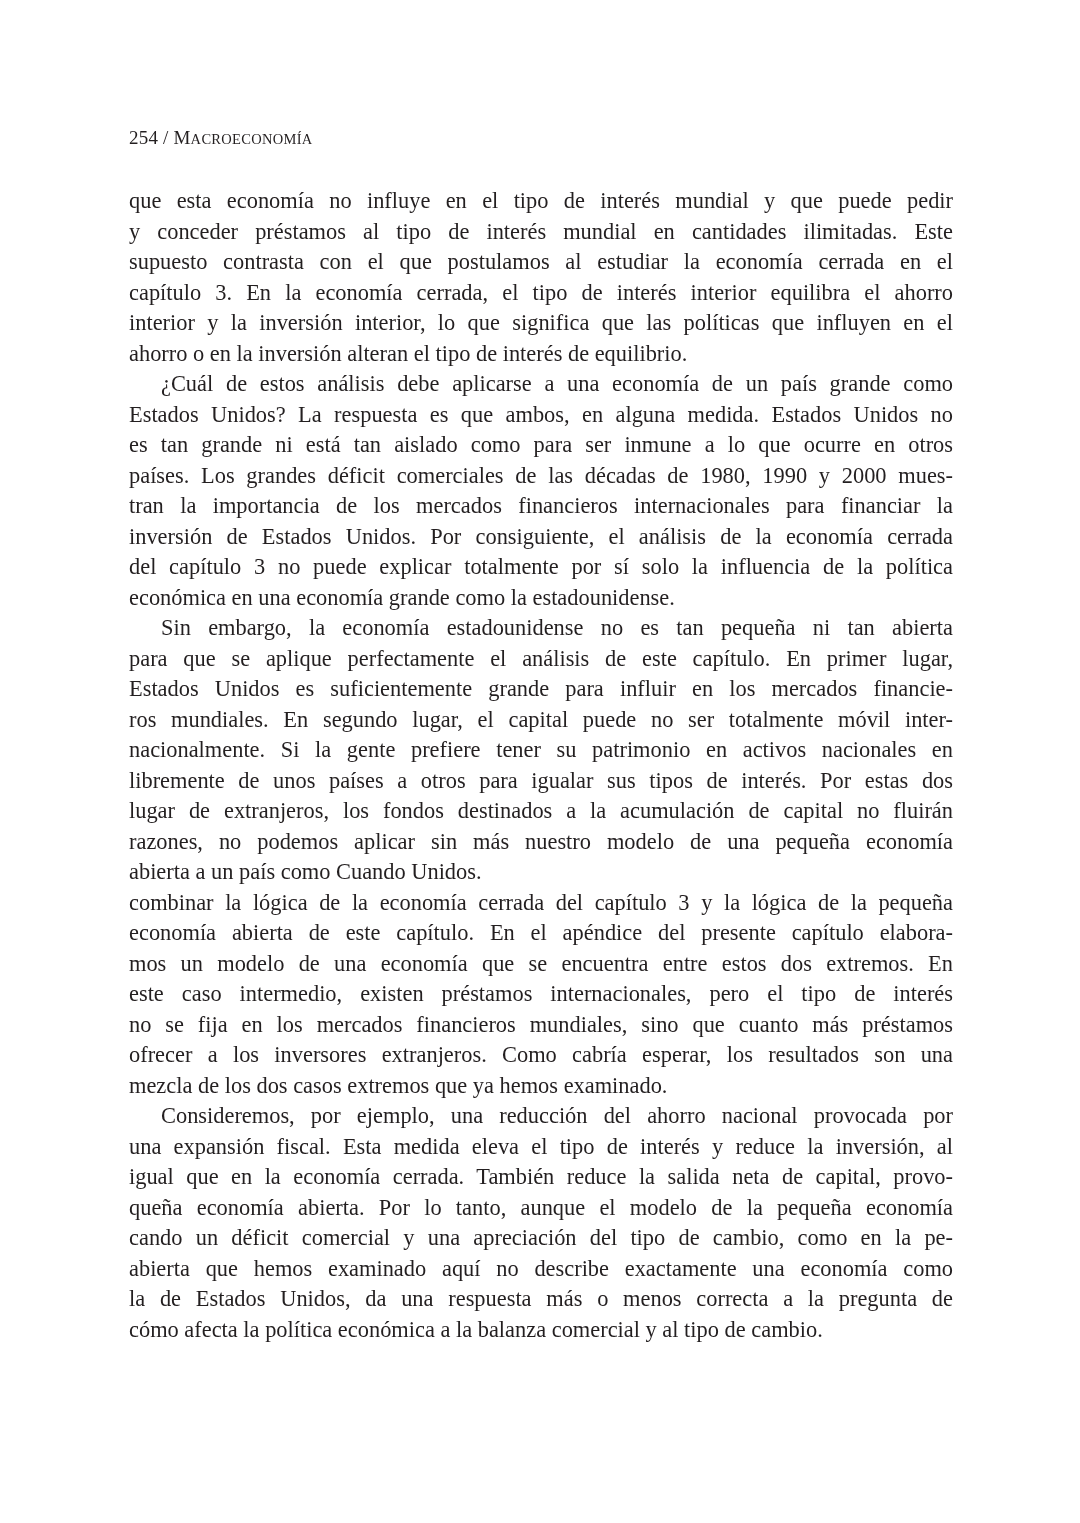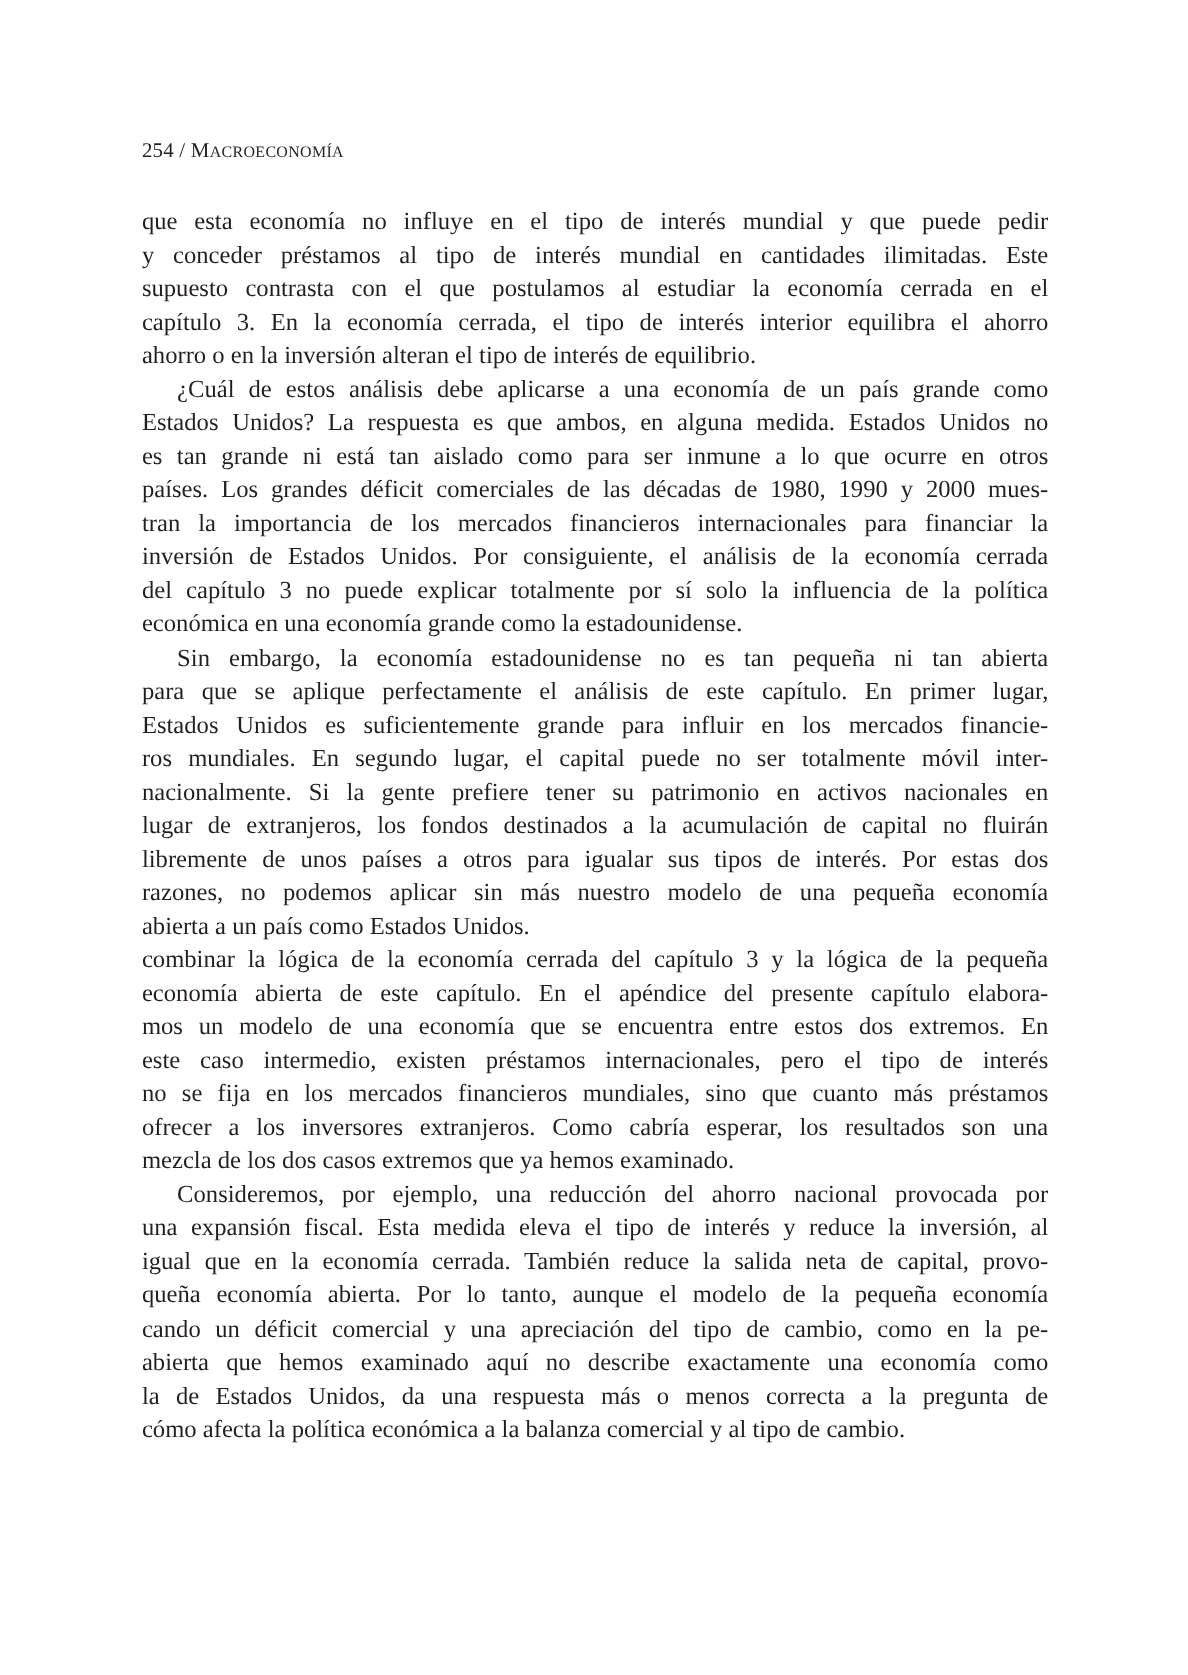--- a/index.html
+++ b/index.html
@@ -64,44 +64,45 @@
     <span>254</span><span> / </span><span class="sc-big">M</span><span class="sc-small">acroeconomía</span>
   </div>
 
   <div class="body-text">
 
     <div class="paragraph">
       <div class="line">que esta economía no influye en el tipo de interés mundial y que puede pedir</div>
       <div class="line">y conceder préstamos al tipo de interés mundial en cantidades ilimitadas. Este</div>
       <div class="line">supuesto contrasta con el que postulamos al estudiar la economía cerrada en el</div>
       <div class="line">capítulo 3. En la economía cerrada, el tipo de interés interior equilibra el ahorro</div>
+      <div class="line">interior y la inversión interior, lo que significa que las políticas que influyen en el</div>
       <div class="line last">ahorro o en la inversión alteran el tipo de interés de equilibrio.</div>
     </div>
 
     <div class="paragraph">
       <div class="line indent">¿Cuál de estos análisis debe aplicarse a una economía de un país grande como</div>
       <div class="line">Estados Unidos? La respuesta es que ambos, en alguna medida. Estados Unidos no</div>
       <div class="line">es tan grande ni está tan aislado como para ser inmune a lo que ocurre en otros</div>
       <div class="line">países. Los grandes déficit comerciales de las décadas de 1980, 1990 y 2000 mues-</div>
       <div class="line">tran la importancia de los mercados financieros internacionales para financiar la</div>
       <div class="line">inversión de Estados Unidos. Por consiguiente, el análisis de la economía cerrada</div>
       <div class="line">del capítulo 3 no puede explicar totalmente por sí solo la influencia de la política</div>
       <div class="line last">económica en una economía grande como la estadounidense.</div>
     </div>
 
     <div class="paragraph">
       <div class="line indent">Sin embargo, la economía estadounidense no es tan pequeña ni tan abierta</div>
       <div class="line">para que se aplique perfectamente el análisis de este capítulo. En primer lugar,</div>
       <div class="line">Estados Unidos es suficientemente grande para influir en los mercados financie-</div>
       <div class="line">ros mundiales. En segundo lugar, el capital puede no ser totalmente móvil inter-</div>
       <div class="line">nacionalmente. Si la gente prefiere tener su patrimonio en activos nacionales en</div>
+      <div class="line">libremente de unos países a otros para igualar sus tipos de interés. Por estas dos</div>
       <div class="line">lugar de extranjeros, los fondos destinados a la acumulación de capital no fluirán</div>
-      <div class="line">libremente de unos países a otros para igualar sus tipos de interés. Por estas dos</div>
       <div class="line">razones, no podemos aplicar sin más nuestro modelo de una pequeña economía</div>
-      <div class="line last">abierta a un país como Estados Unidos.</div>
+      <div class="line last">abierta a un país como Cuando Unidos.</div>
     </div>
 
     <div class="paragraph">
       <div class="line">combinar la lógica de la economía cerrada del capítulo 3 y la lógica de la pequeña</div>
       <div class="line">economía abierta de este capítulo. En el apéndice del presente capítulo elabora-</div>
       <div class="line">mos un modelo de una economía que se encuentra entre estos dos extremos. En</div>
       <div class="line">este caso intermedio, existen préstamos internacionales, pero el tipo de interés</div>
       <div class="line">no se fija en los mercados financieros mundiales, sino que cuanto más préstamos</div>
       <div class="line">ofrecer a los inversores extranjeros. Como cabría esperar, los resultados son una</div>
       <div class="line last">mezcla de los dos casos extremos que ya hemos examinado.</div>

